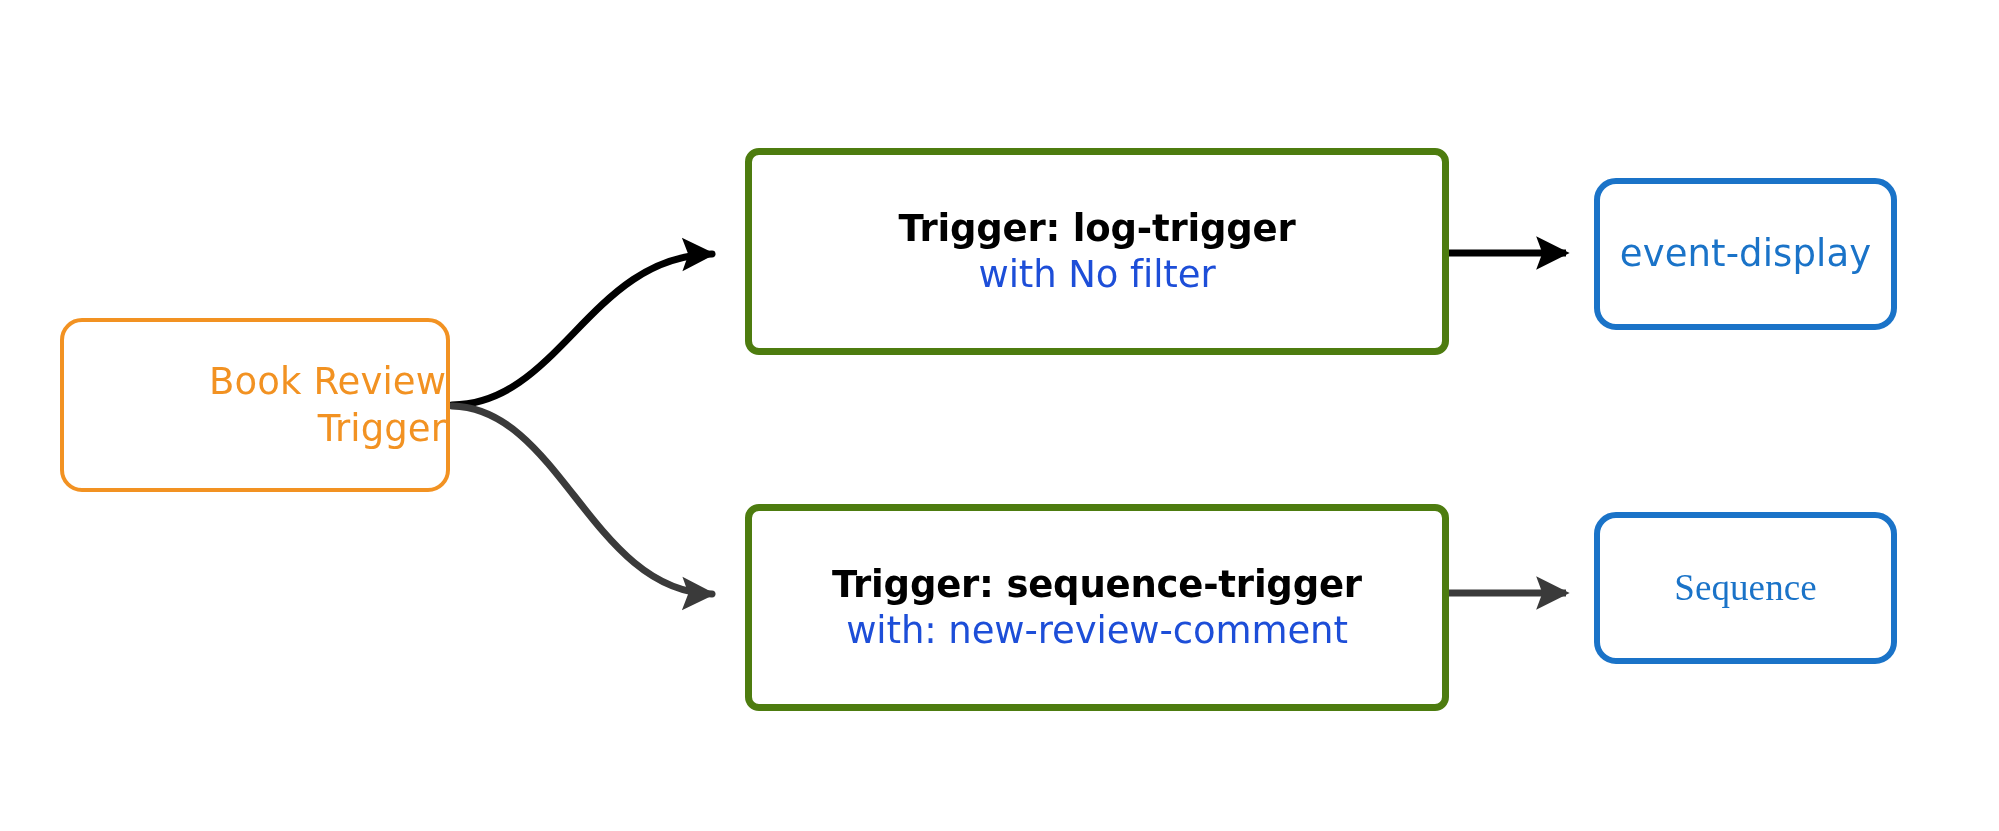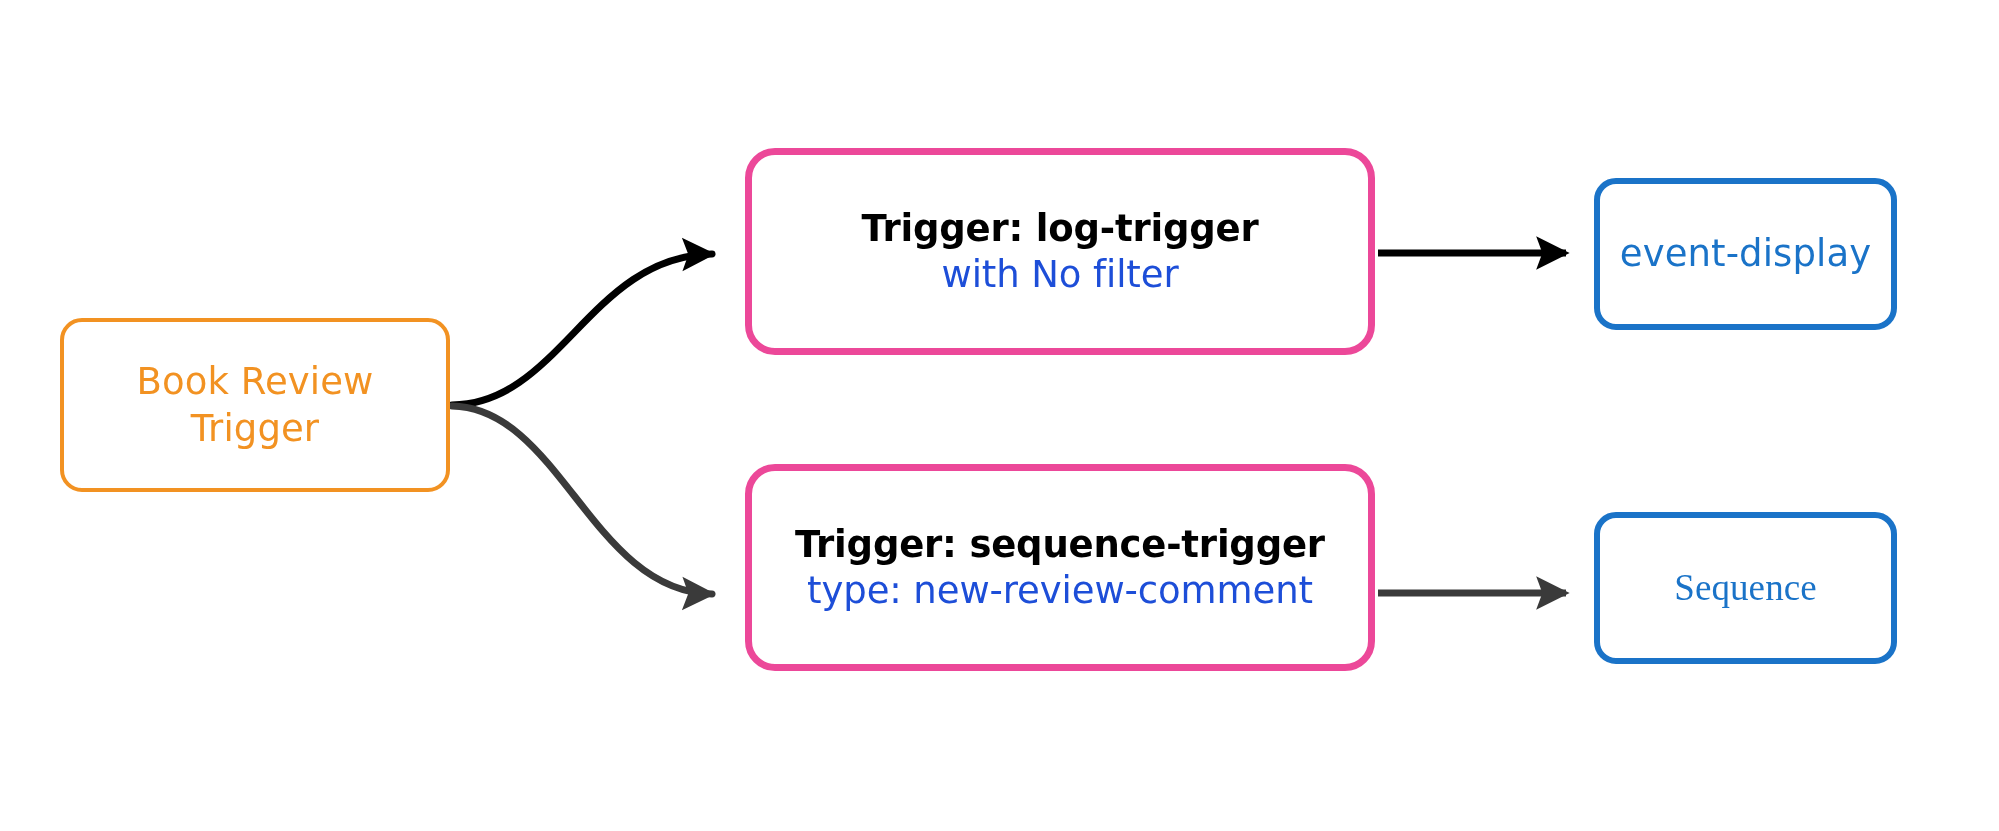--- a/index.html
+++ b/index.html
@@ -34,38 +34,39 @@
     text-align: center;
   }
   
   .node-broker {
     left: 60px;
     top: 318px;
     width: 390px;
     height: 174px;
     border: 4px solid #F29222;
     border-radius: 22px;
+    align-items: flex-end;
   }
   .node-broker .line {
     color: #F29222;
     font-size: 37px;
     font-weight: 400;
     line-height: 1.28;
     letter-spacing: 0.1px;
   }
   
   .node-trigger {
     left: 745px;
-    width: 630px;
+    width: 704px;
     height: 207px;
-    border: 7px solid #ec4899;
-    border-radius: 30px;
+    border: 7px solid #4d7c0f;
+    border-radius: 14px;
   }
   .node-trigger-top { top: 148px; }
-  .node-trigger-bottom { top: 464px; }
+  .node-trigger-bottom { top: 504px; }
   .node-trigger .title {
     color: #000000;
     font-size: 37px;
     font-weight: 700;
     line-height: 1.22;
     letter-spacing: -0.2px;
   }
   .node-trigger .subtitle {
     color: #1d4ed8;
     font-size: 37px;
@@ -120,21 +121,21 @@
     <div class="line">Trigger</div>
   </div>
 
   <div class="node node-trigger node-trigger-top">
     <div class="title">Trigger: log-trigger</div>
     <div class="subtitle">with No filter</div>
   </div>
 
   <div class="node node-trigger node-trigger-bottom">
     <div class="title">Trigger: sequence-trigger</div>
-    <div class="subtitle">type: new-review-comment</div>
+    <div class="subtitle">with: new-review-comment</div>
   </div>
 
   <div class="node node-sink node-sink-top">
     <div class="line">event-display</div>
   </div>
 
   <div class="node node-sink node-sink-bottom">
     <div class="line">Sequence</div>
   </div>
 

